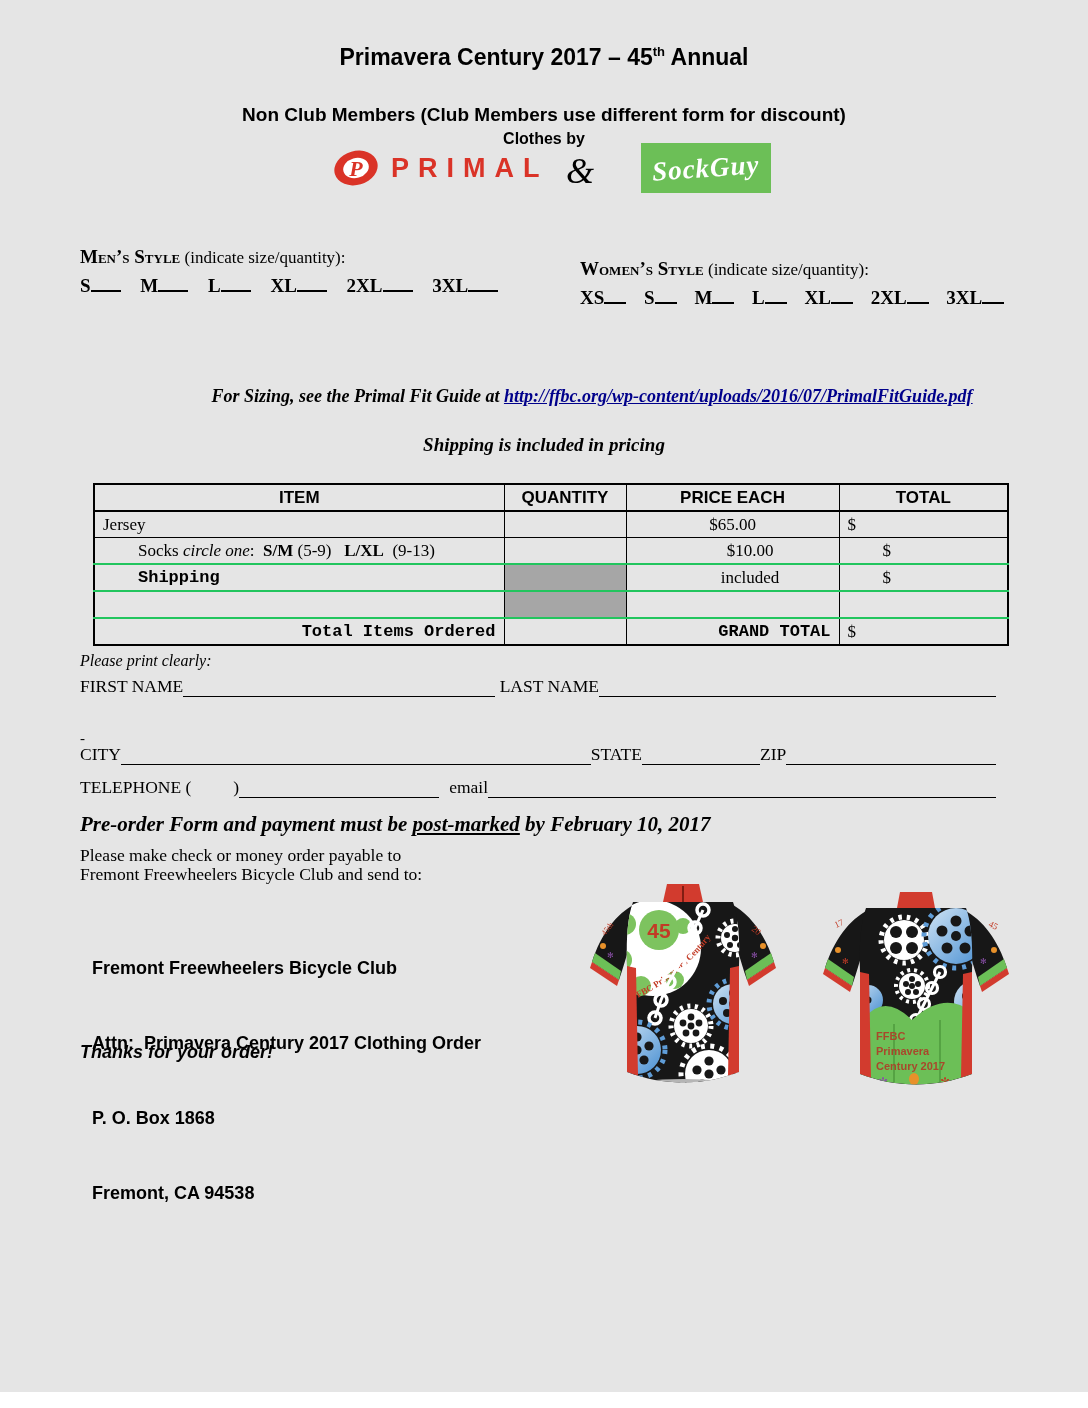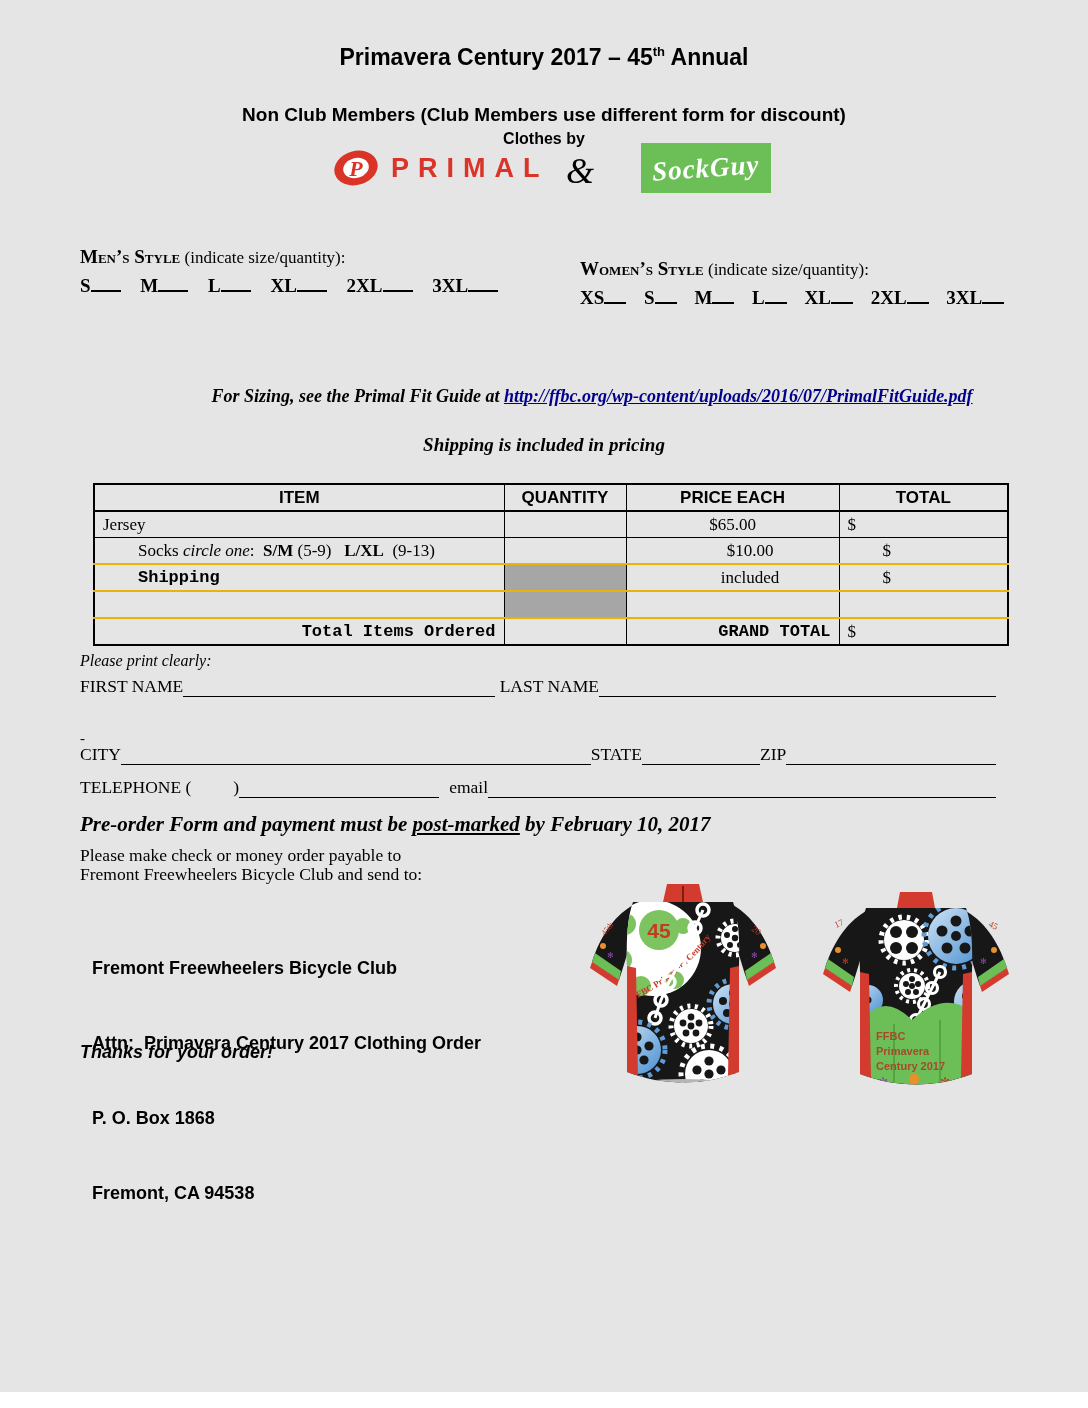--- a/index.html
+++ b/index.html
@@ -38,21 +38,21 @@
   .ship-note { top:434px; font-style:italic; font-weight:bold; font-size:19px; }
 
   
   table.order { position:absolute; left:93px; top:483px; width:914px;
                 border-collapse:collapse; table-layout:fixed; border:2px solid #000;
                 font-size:17px; }
   table.order td { border:1px solid #000; height:25px; padding:0 8px;
                    white-space:pre; overflow:hidden; }
   tr.hdr td { font-family:"Liberation Sans", sans-serif; font-weight:bold;
               text-align:center; border-bottom:2px solid #000; }
-  tr.thickb td { border-bottom:2px solid #eab308;padding-left:43px; }
+  tr.thickb td { border-bottom:2px solid #22c55e;padding-left:43px; }
   td.c { text-align:center; }
   td.r { text-align:right; }
   td.gray { background:#a6a6a6; }
   .bsans { font-family:Liberation Mono, monospace; font-weight:bold; }
   td i { font-style:italic; }
 
   
   .print-note { left:80px; top:652px; font-style:italic; font-size:16px; }
   .frow { left:80px; width:916px; display:flex; align-items:flex-end; font-size:17.5px; }
   .frow .lbl { flex:0 0 auto; white-space:pre; }

